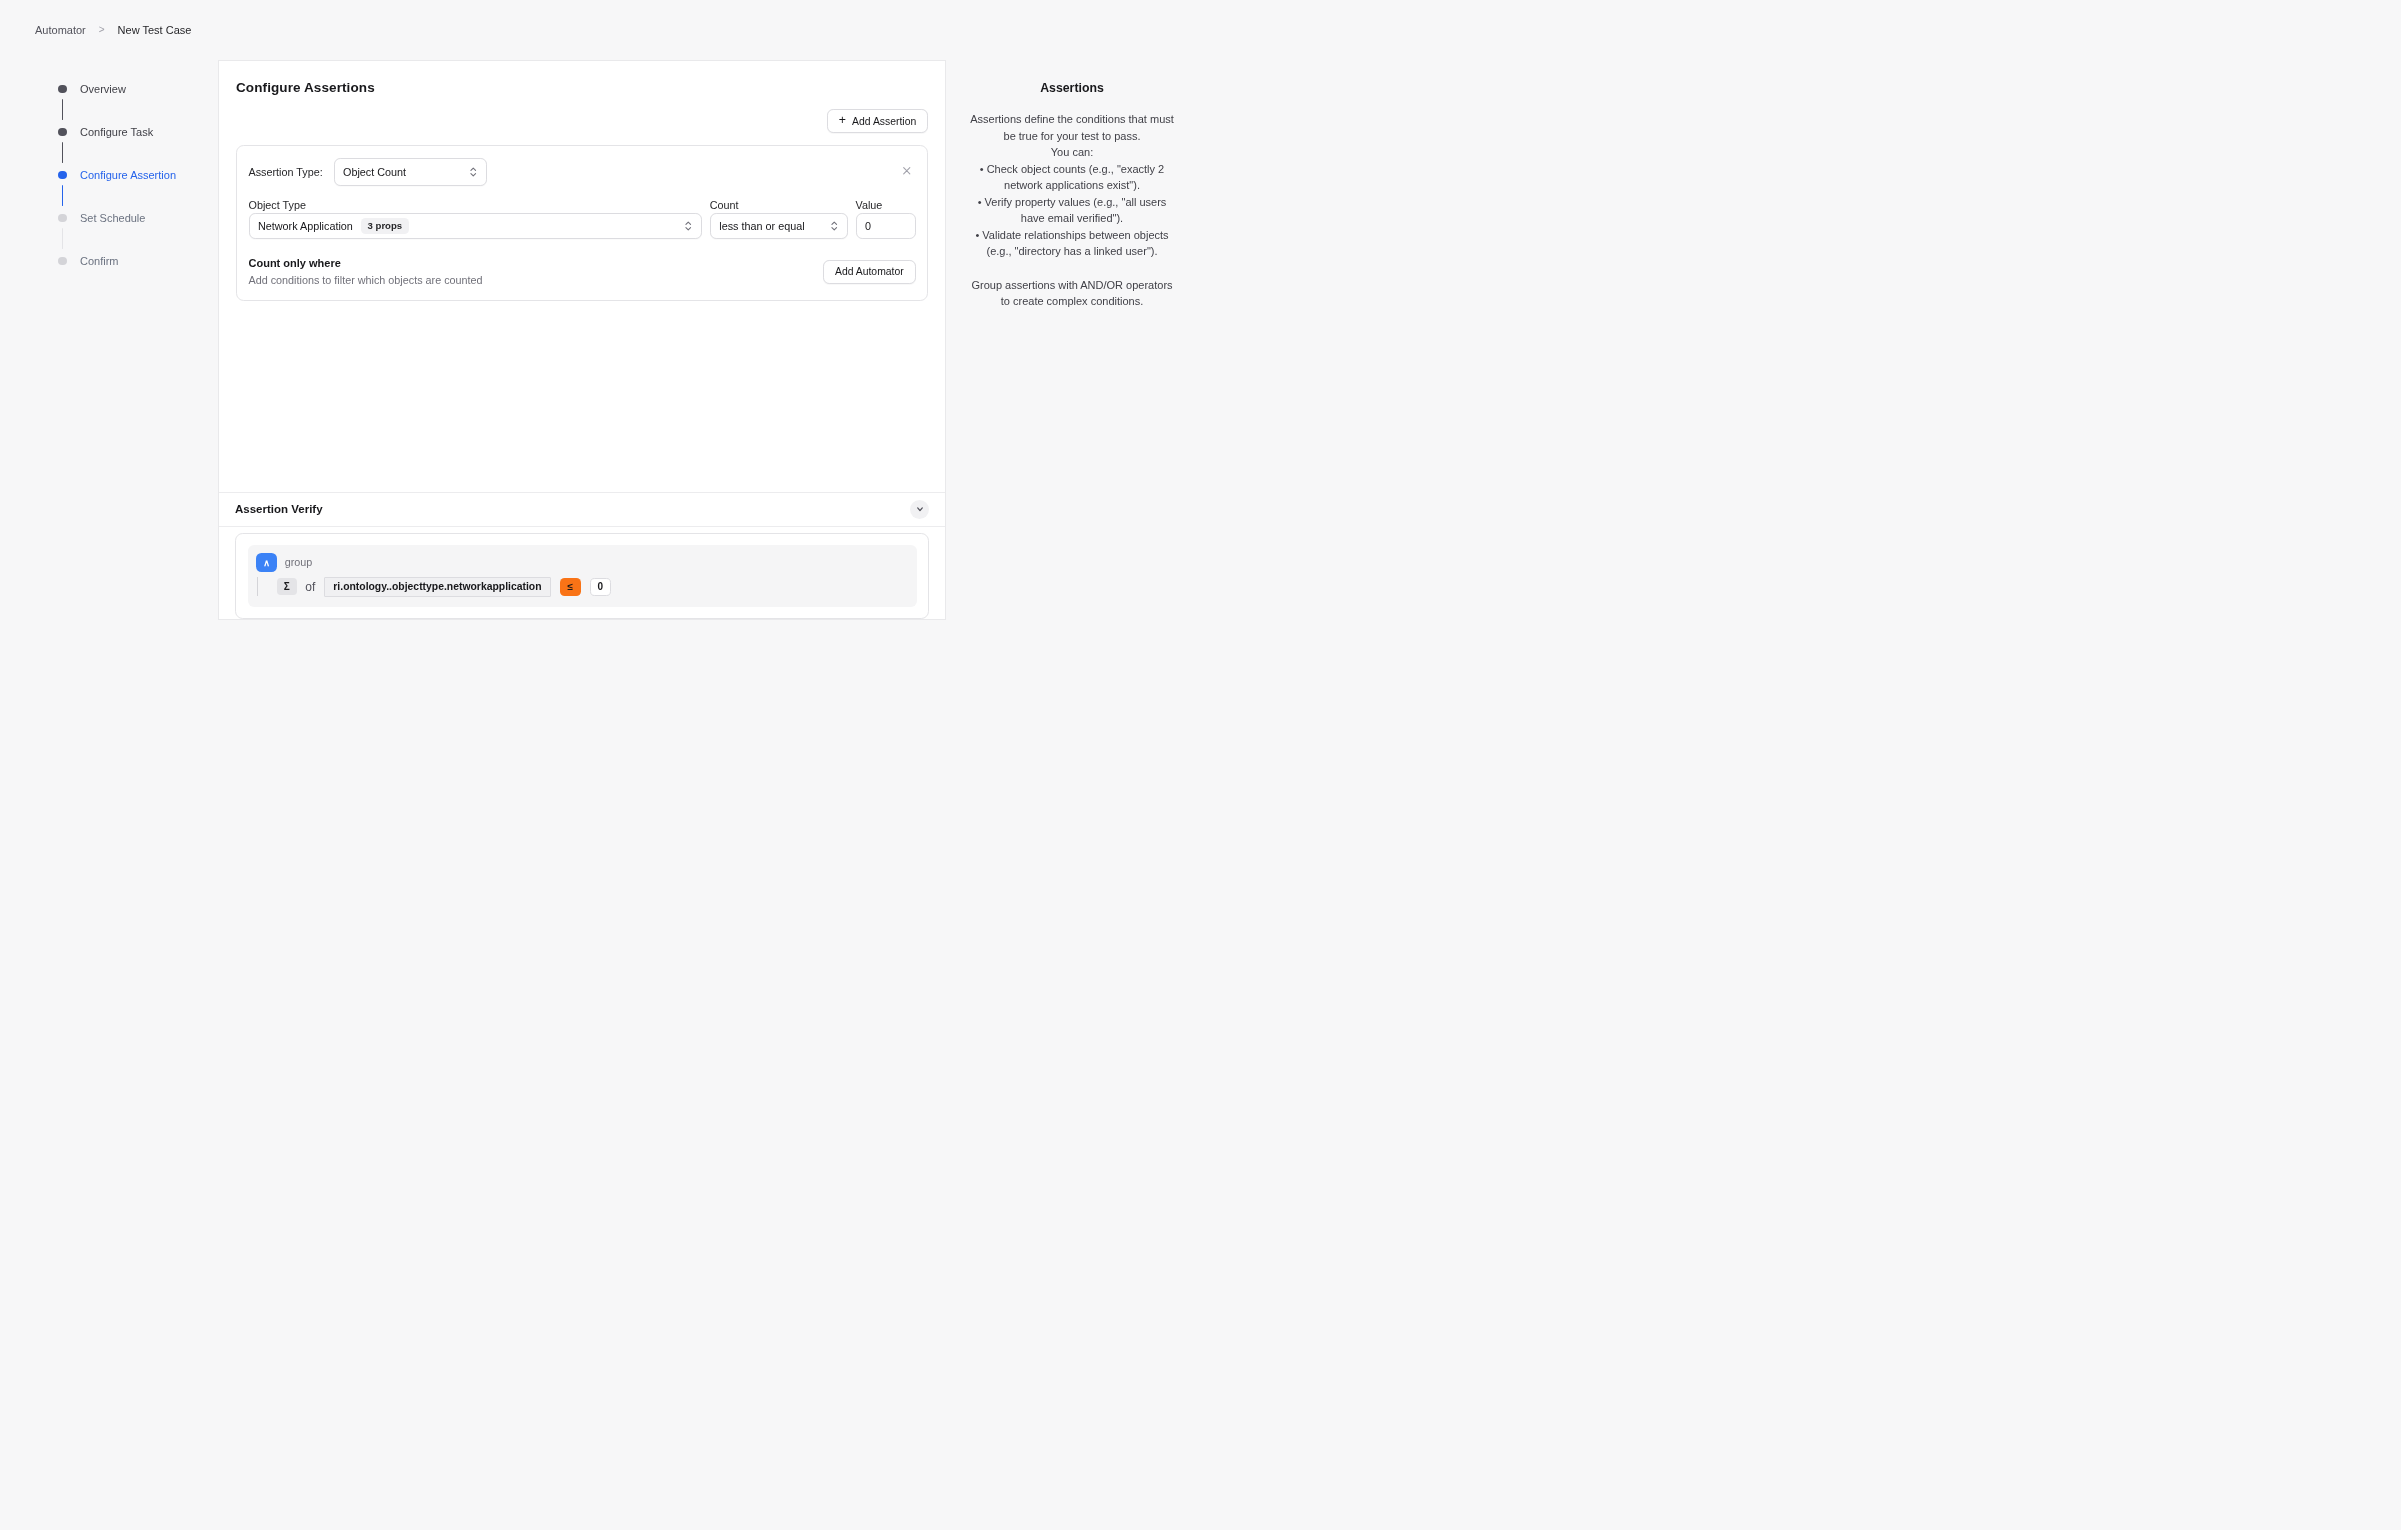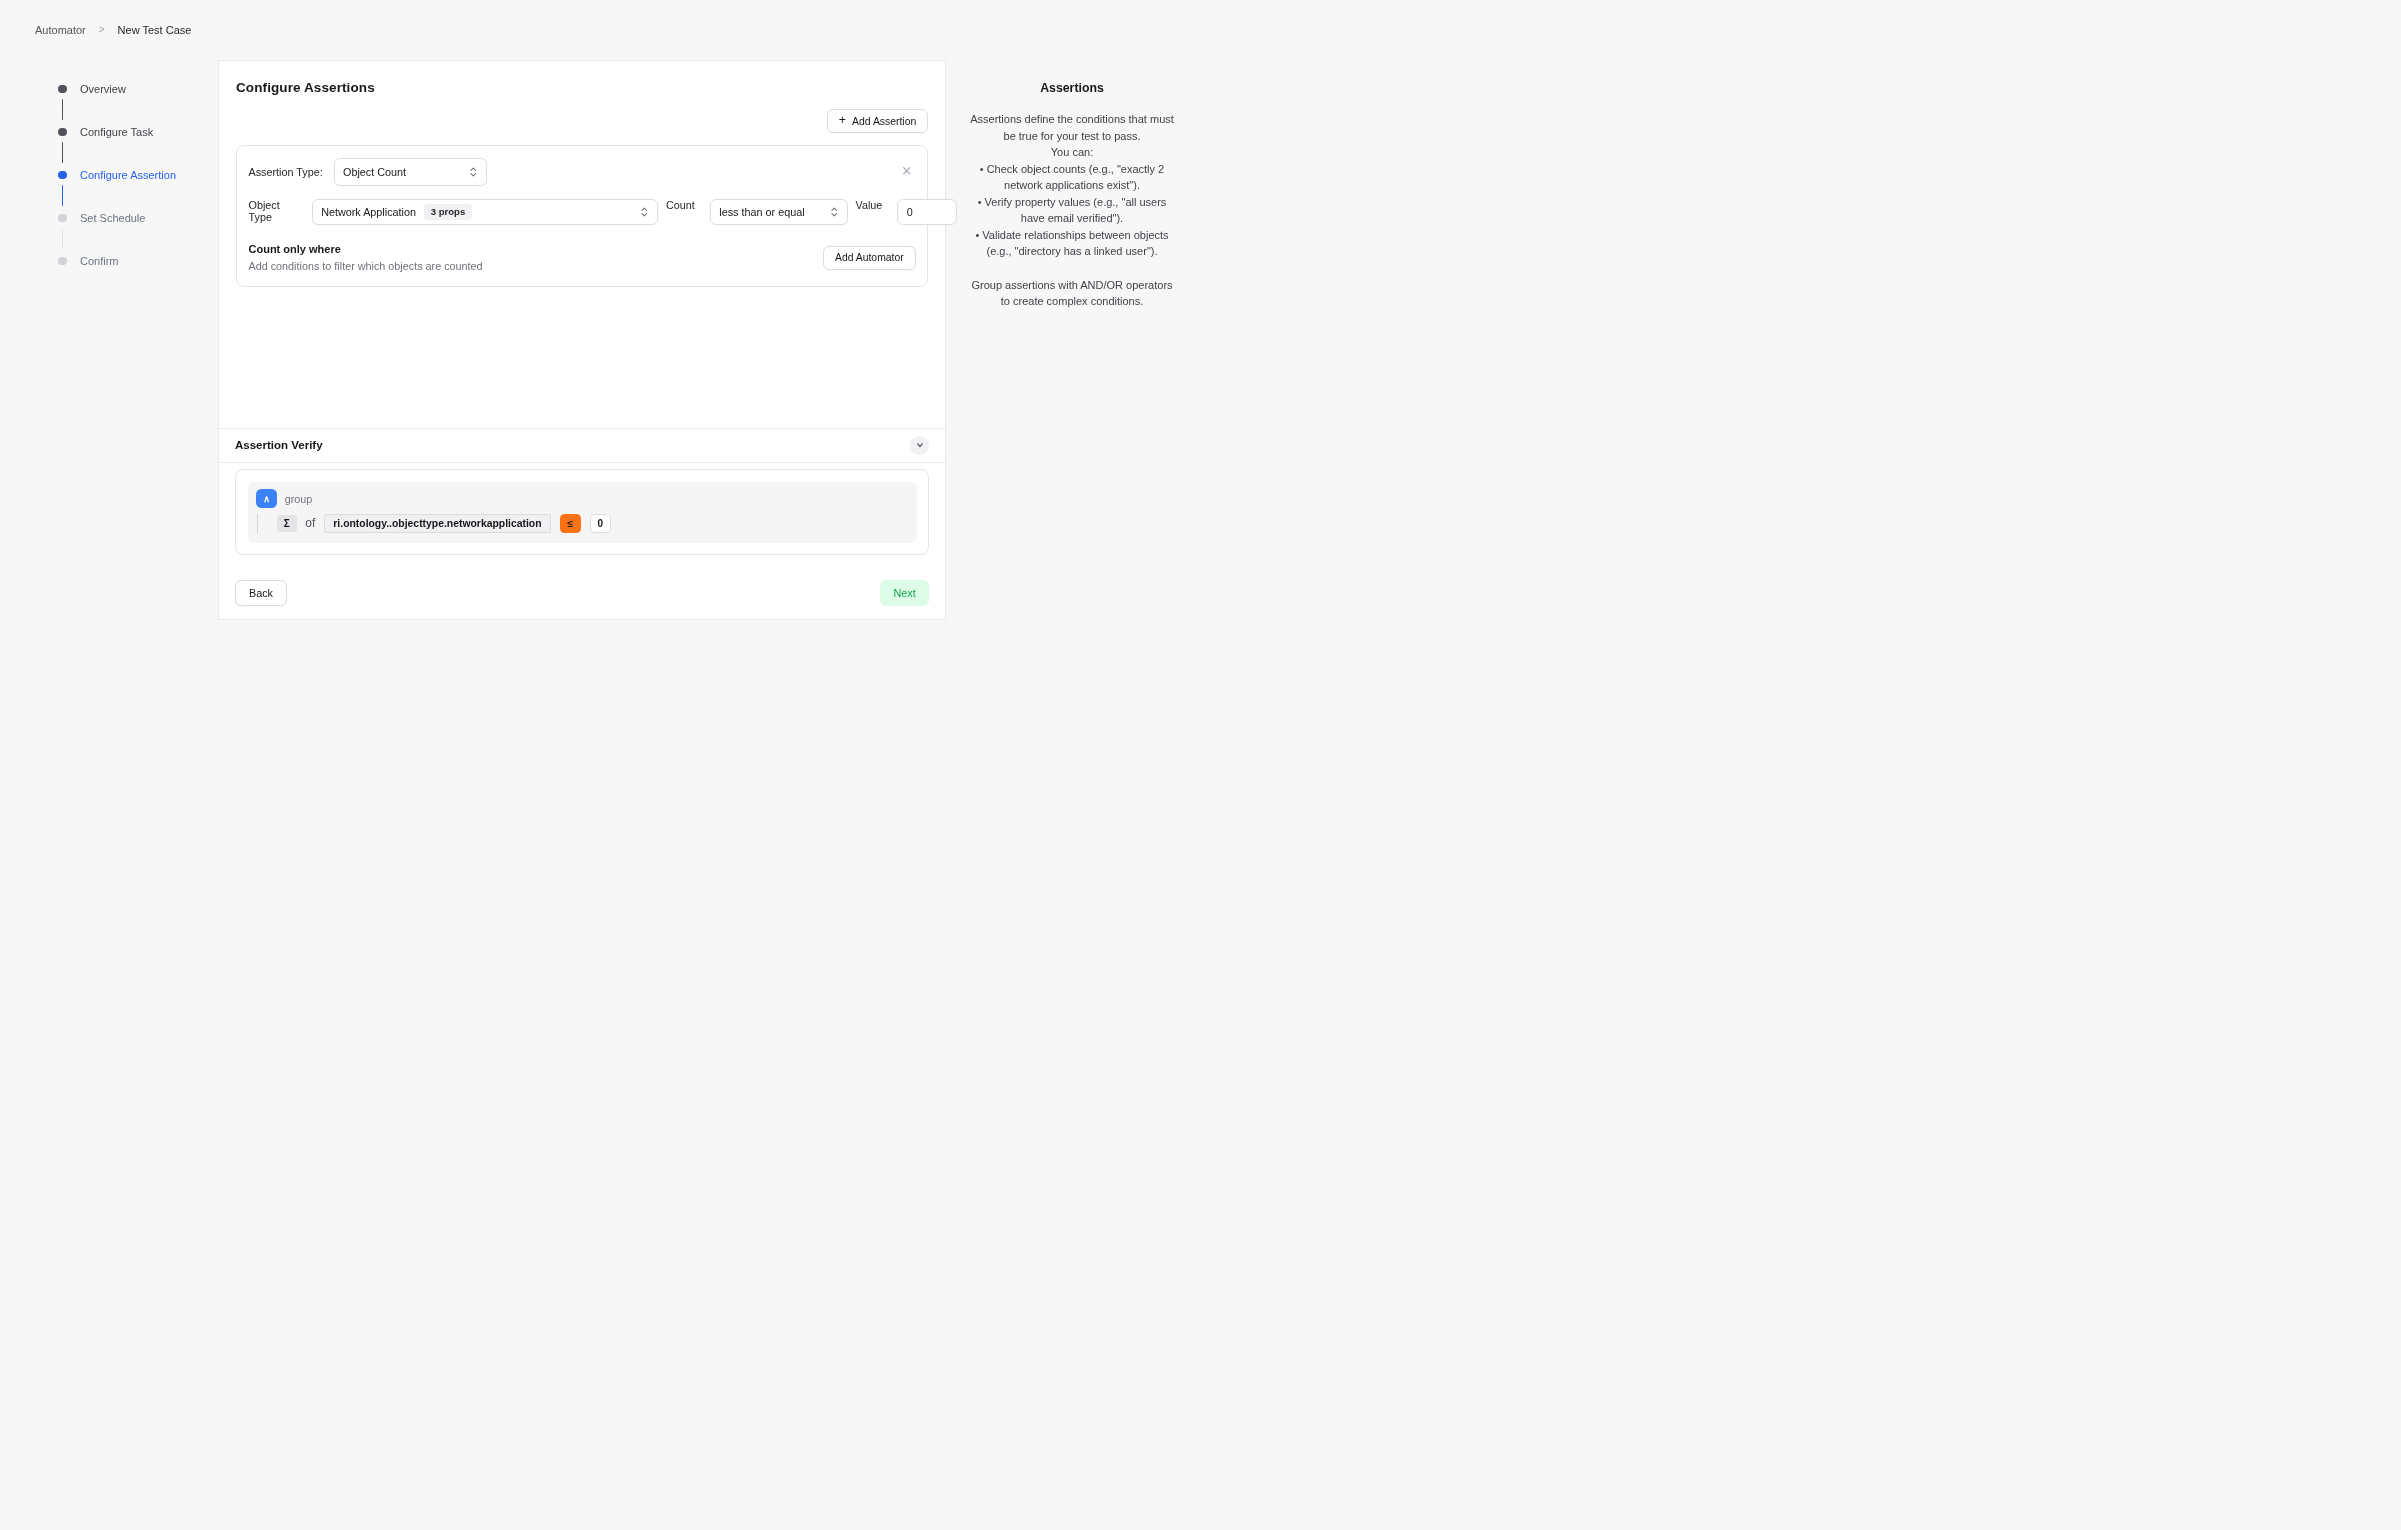--- a/index.html
+++ b/index.html
@@ -62,21 +62,21 @@
     display:inline-flex; align-items:center;
     border:0.8px solid #dcdce0; border-radius:6.2px; background:#fff;
     height:28px; padding:0 8.5px; font-size:10.8px; color:#18181b; cursor:pointer;
     box-shadow:0 0.8px 0.8px rgba(0,0,0,0.02);
   }
   .select .chevrons { margin-left:auto; flex-shrink:0; display:flex; padding-left:7.7px; }
   .type-select { width:153px; }
   .close-btn { margin-left:auto; background:none; border:none; cursor:pointer; padding:3.1px; display:flex; }
 
   .fields-row { display:flex; gap:7.7px; margin-top:13px; align-items:flex-end; }
-  .field { display:flex; flex-direction:row; gap:15px; }
+  .field { display:flex; flex-direction:column; gap:2px; }
   .field-label { font-size:10.8px; font-weight:500; color:#27272a; }
   .field.f-object-type { flex:1; min-width:0; }
   .object-type-select { width:100%; height:26px; }
   .count-select { width:138px; height:26px; }
   .field.f-value { width:60px; }
   .value-input {
     width:60px; height:26px; border:0.8px solid #dcdce0; border-radius:6.2px;
     padding:0 8.5px; font-size:10.8px; font-family:inherit; color:#18181b; outline:none;
   }
   .props-badge {
@@ -281,24 +281,20 @@
             <span class="sigma-badge">Σ</span>
             <span class="of-label">of</span>
             <span class="code-chip">ri.ontology..objecttype.networkapplication</span>
             <span class="leq-chip">≤</span>
             <span class="value-chip">0</span>
           </div>
         </div>
       </div>
     </section>
 
-    <footer class="nav-row">
-      <button class="btn back">Back</button>
-      <button class="btn next">Next</button>
-    </footer>
   </main>
 
   <aside class="help">
     <h2 class="help-title">Assertions</h2>
     <p class="intro">Assertions define the conditions that must be true for your test to pass.</p>
     <p>You can:</p>
     <p>• Check object counts (e.g., "exactly 2 network applications exist").</p>
     <p>• Verify property values (e.g., "all users have email verified").</p>
     <p>• Validate relationships between objects (e.g., "directory has a linked user").</p>
     <p class="footer-note">Group assertions with AND/OR operators to create complex conditions.</p>

